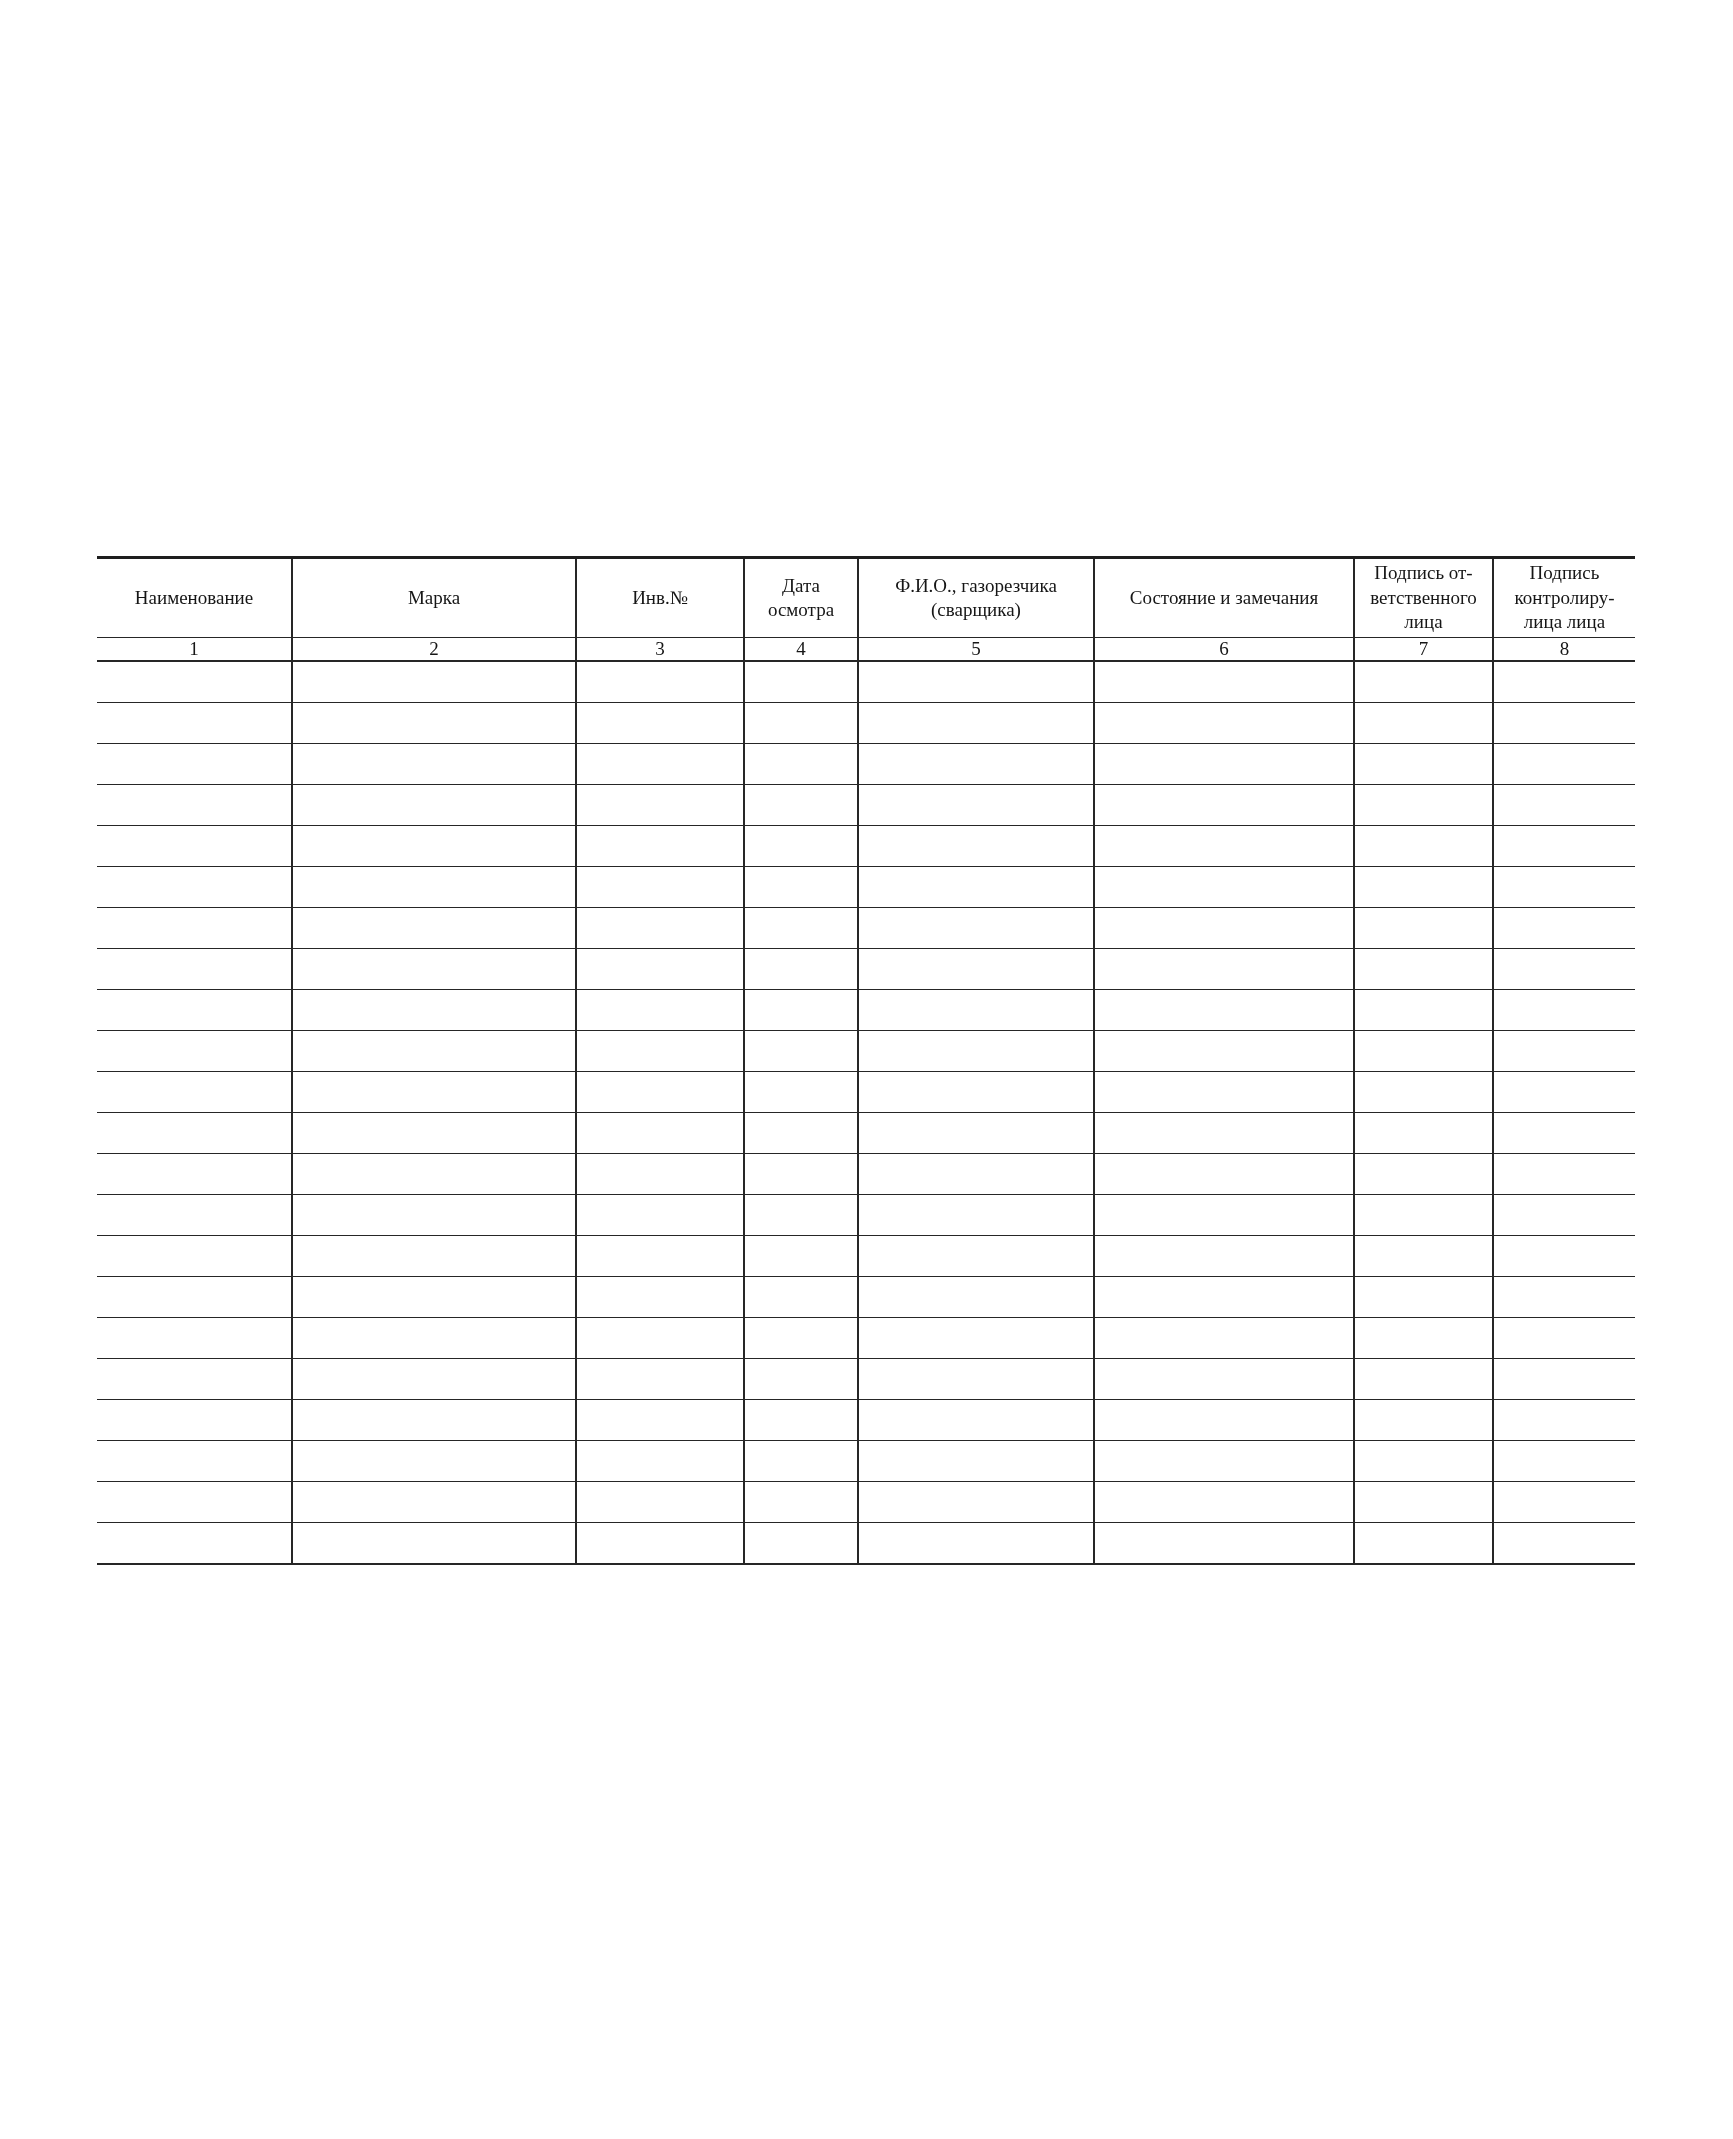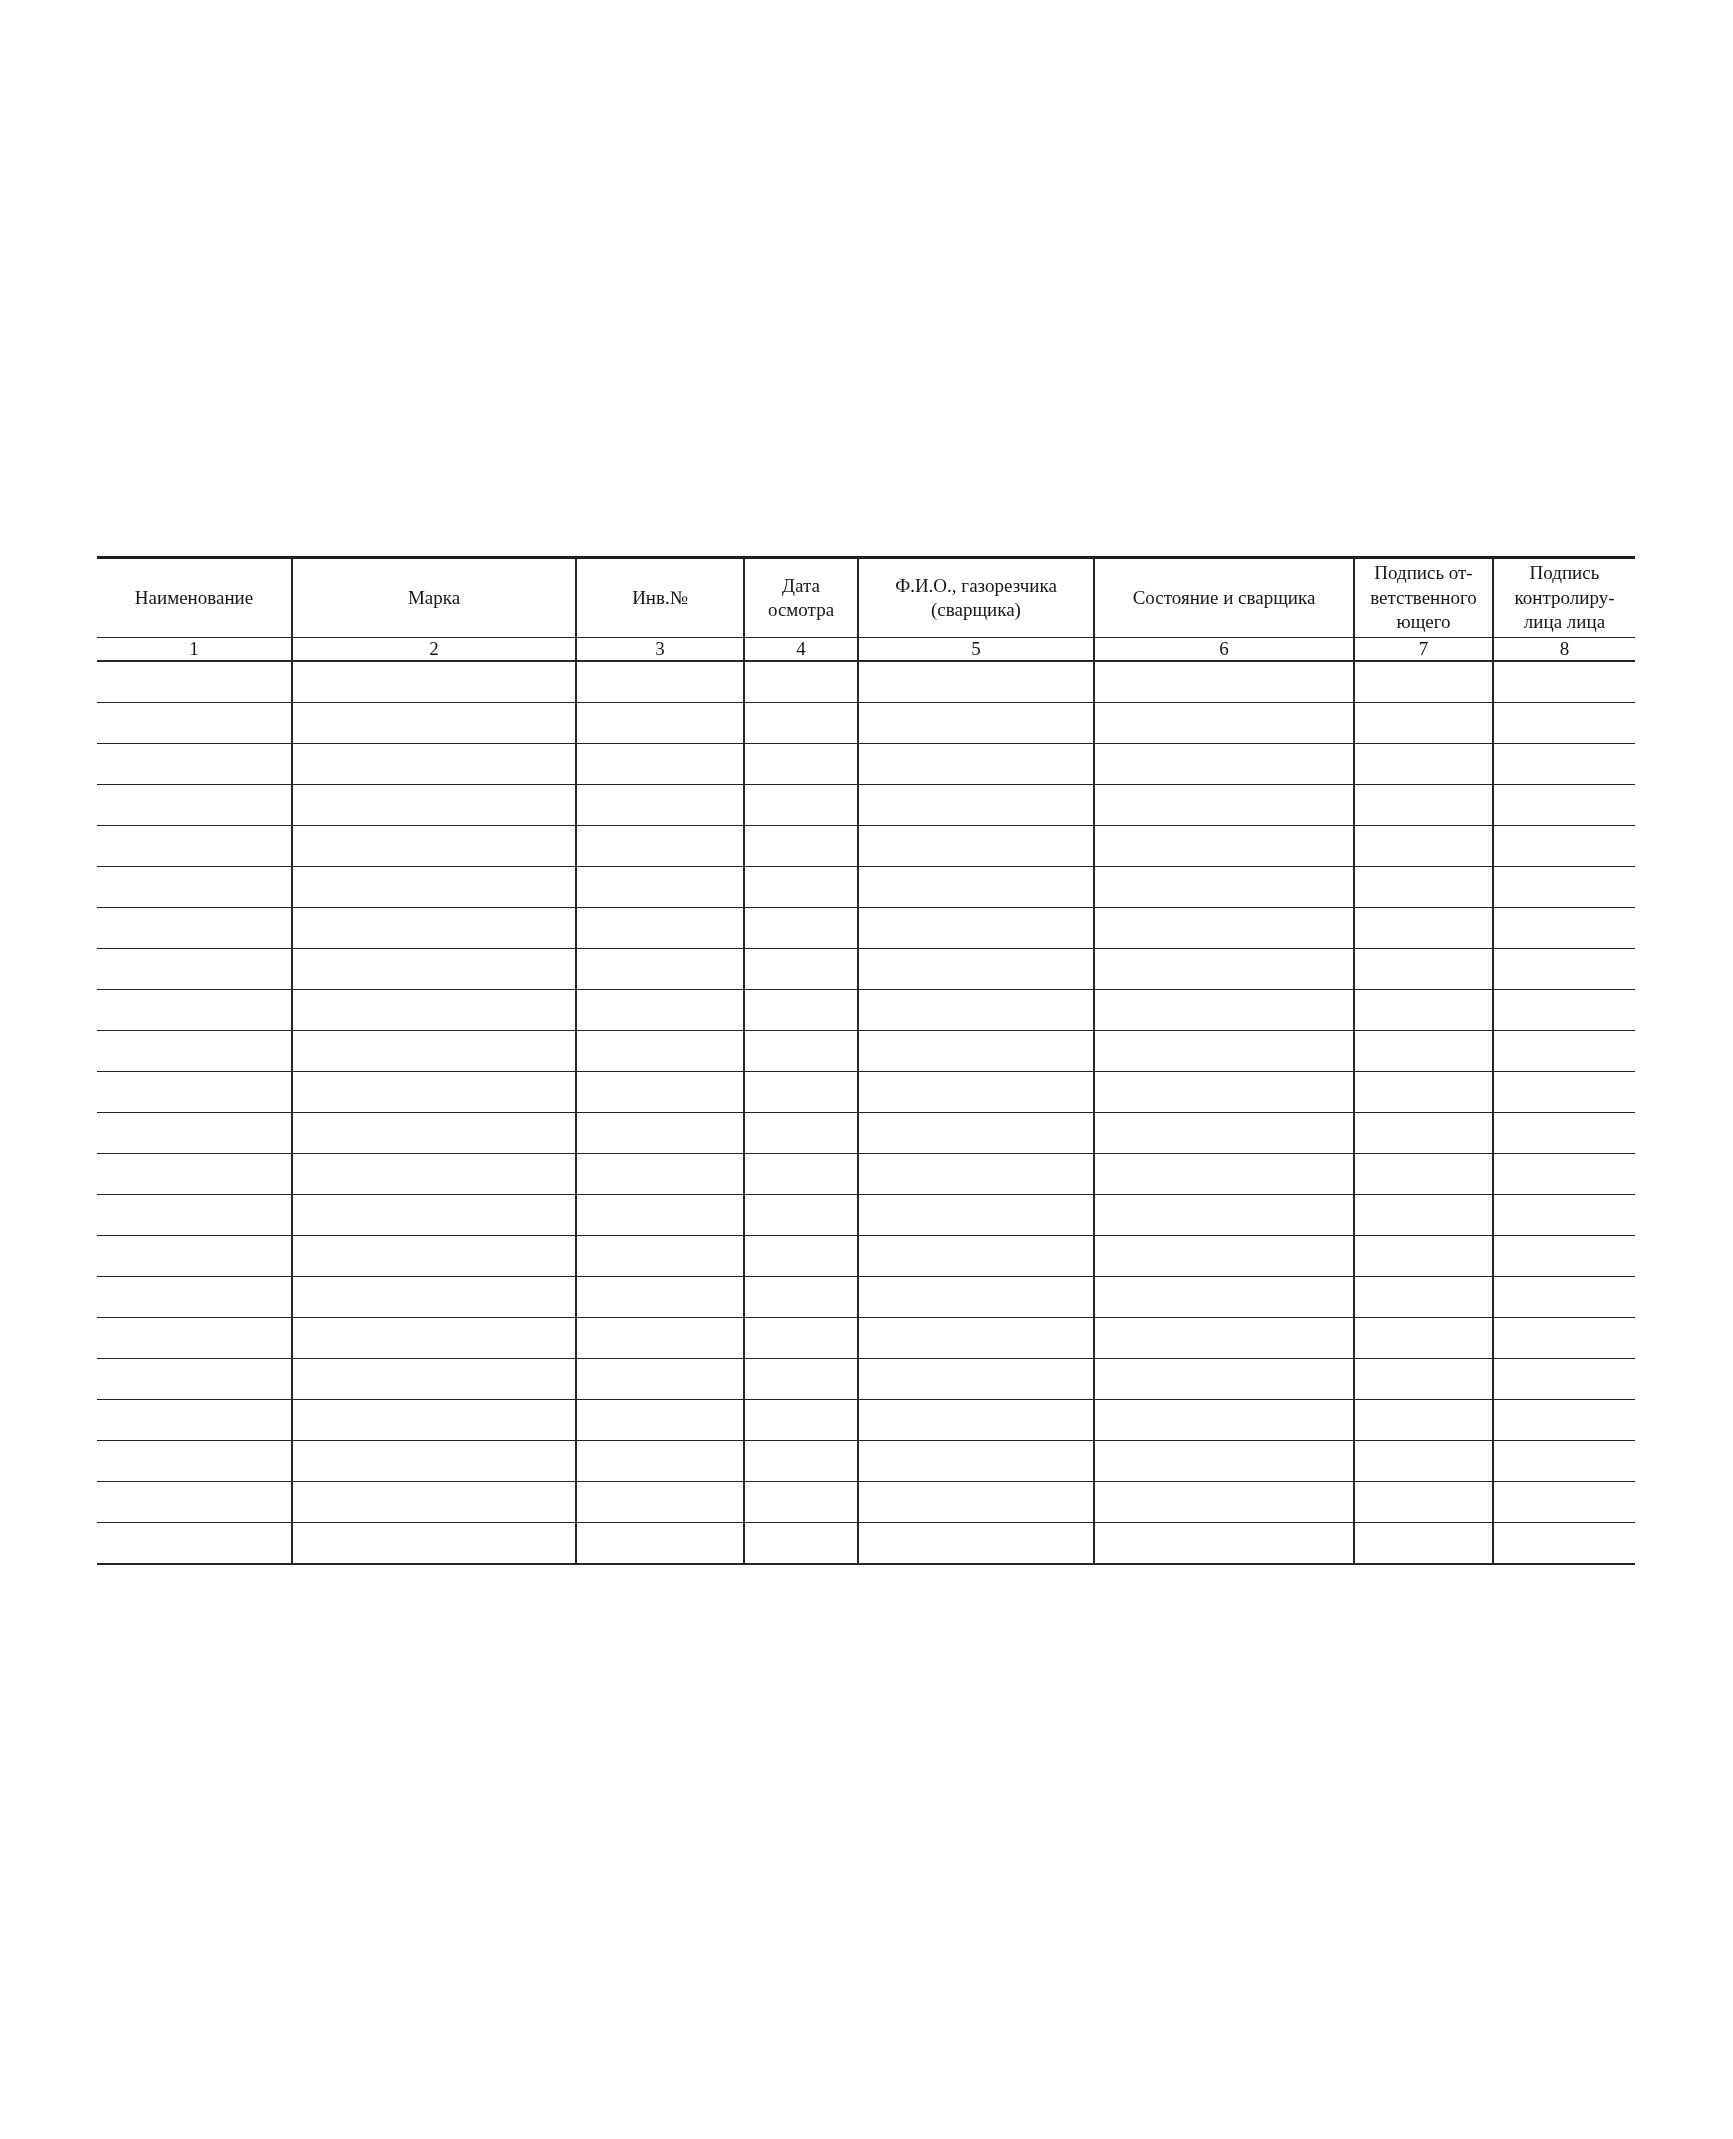--- a/index.html
+++ b/index.html
@@ -84,24 +84,24 @@
     </colgroup>
     <thead>
       <tr class="header-labels">
         <th>Наименование</th>
         <th>Марка</th>
         <th>Инв.№</th>
         <th>Дата
 осмотра</th>
         <th>Ф.И.О., газорезчика
 (сварщика)</th>
-        <th>Состояние и сварщика</th>
+        <th>Состояние и замечания</th>
         <th>Подпись от-
 ветственного
-ющего</th>
+лица</th>
         <th>Подпись
 контролиру-
 лица лица</th>
       </tr>
       <tr class="header-numbers">
         <th>1</th>
         <th>2</th>
         <th>3</th>
         <th>4</th>
         <th>5</th>

